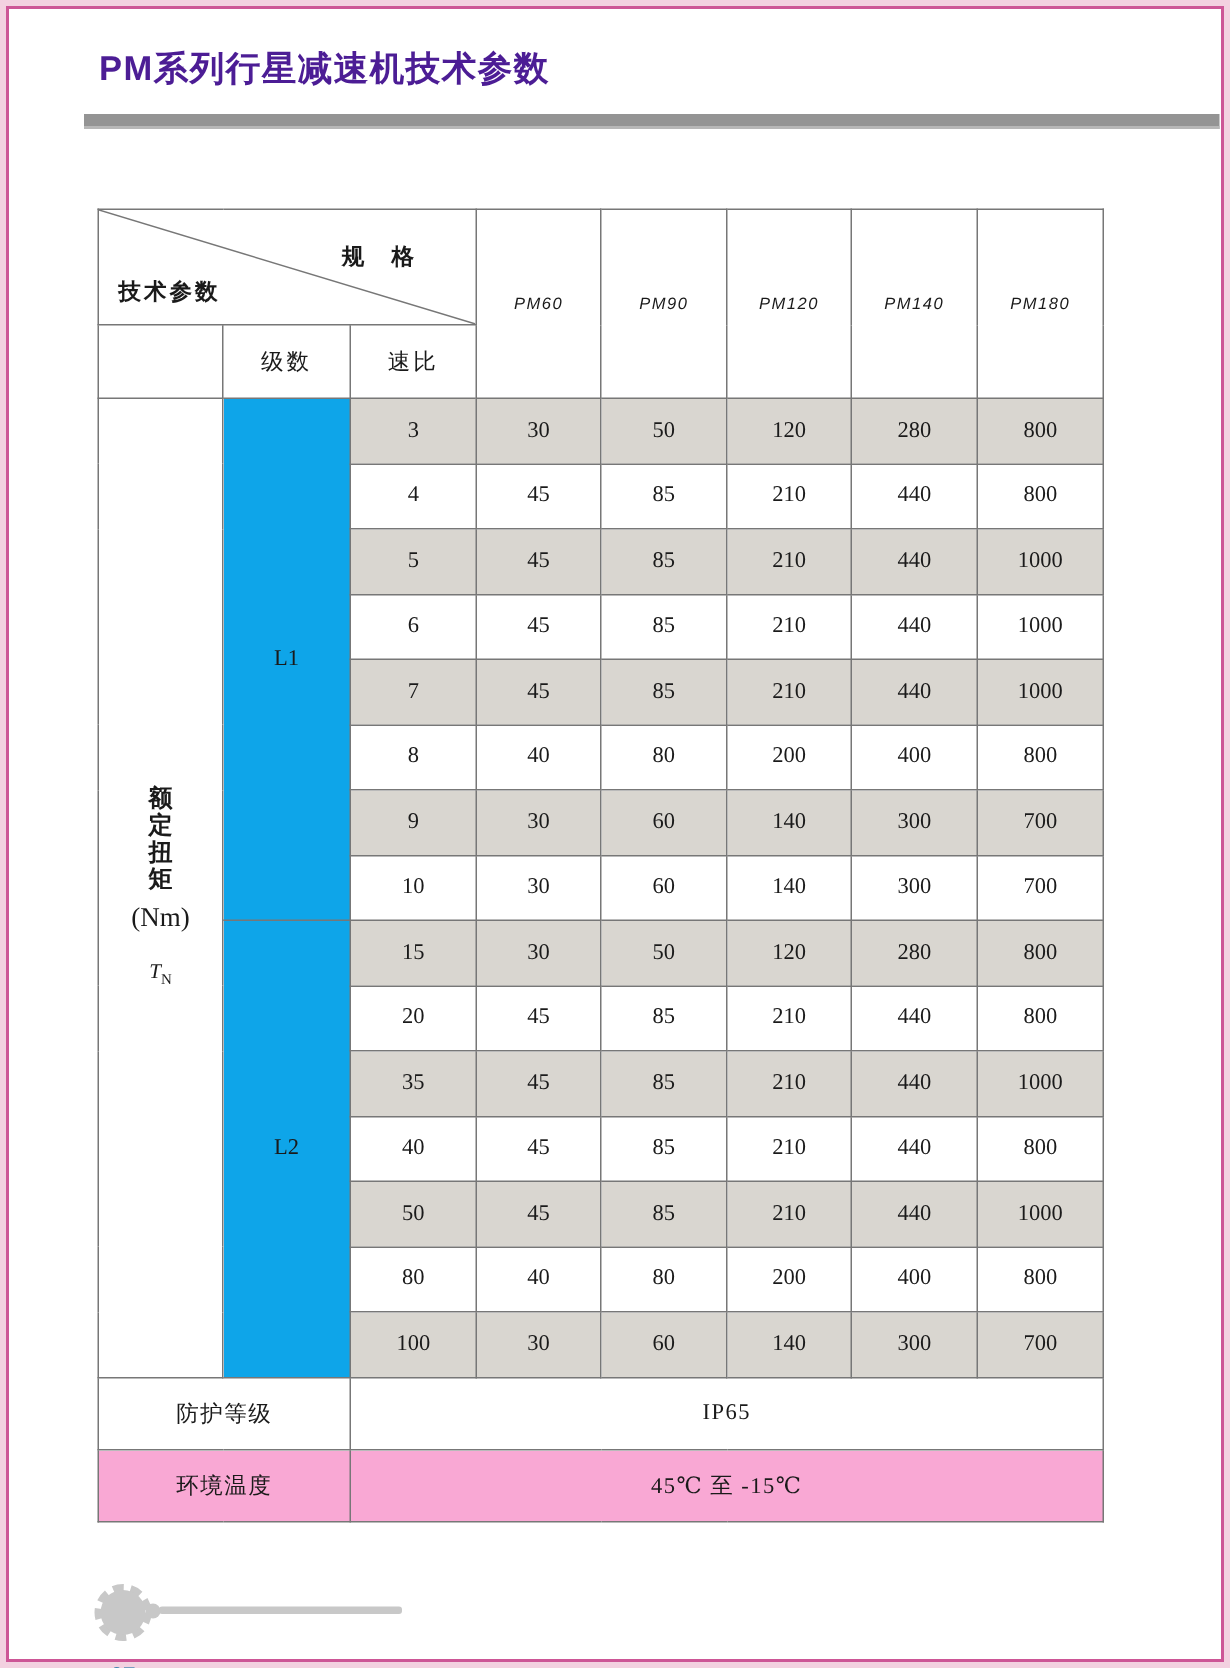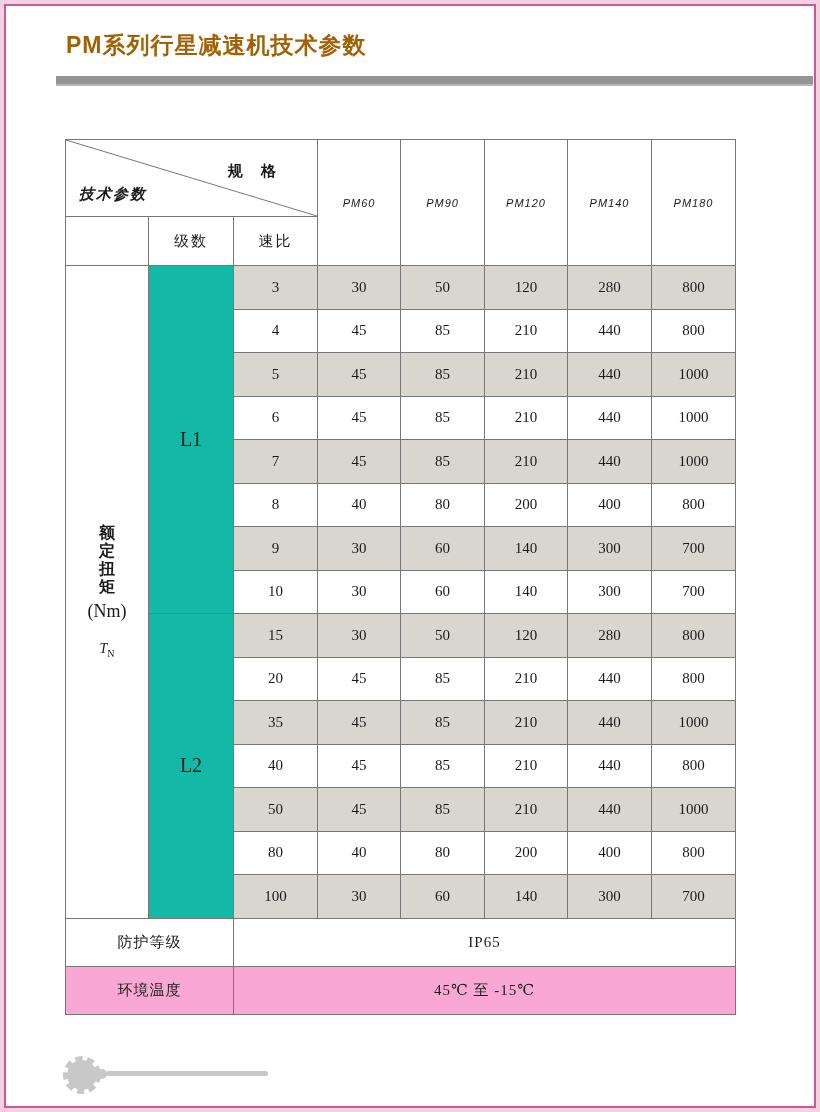--- a/index.html
+++ b/index.html
@@ -8,21 +8,21 @@
     background:#f3d1e0;
     font-family:"Liberation Sans","DejaVu Sans",sans-serif;
     color:#1a1a1a;
   }
   .frame{
     position:absolute;left:4px;top:4px;right:4px;bottom:4px;
     border:2px solid #cd5696;background:#ffffff;
   }
   .title{
     position:absolute;left:66px;top:30px;
-    font-size:23px;font-weight:bold;color:#a16207;letter-spacing:1px;
+    font-size:23px;font-weight:bold;color:#4c1d95;letter-spacing:1px;
     white-space:nowrap;
   }
   .title-rule{
     position:absolute;left:56px;top:76px;width:757px;height:8px;
     background:#949494;border-bottom:2px solid #b7b7b7;
   }
   table.spec{
     position:absolute;left:65px;top:139px;width:670px;
     border-collapse:collapse;table-layout:fixed;
     font-size:15px;
@@ -30,32 +30,32 @@
   table.spec td,table.spec th{
     border:1px solid #777;text-align:center;vertical-align:middle;
     padding:0;font-weight:normal;overflow:hidden;
   }
   tr.hr1{height:77px;}
   tr.hr2{height:49px;}
   tbody tr{height:43.5px;}
   tfoot tr{height:48px;}
   .num,.stage-cell{font-family:"Liberation Serif","DejaVu Serif",serif;}
   .shaded-row .num{background:#d9d6d0;}
-  .stage-cell{background:#14b8a6;font-size:20px;}
+  .stage-cell{background:#0ea5e9;font-size:15px;}
   .model-h{font-size:11px;letter-spacing:1px;font-style:italic;}
   .h2lab{font-weight:bold;font-size:15px;letter-spacing:2px;}
   .diag{position:relative;}
   .diag svg{position:absolute;left:0;top:0;width:100%;height:100%;}
   .diag .corner-tr{
     position:absolute;top:22px;right:34px;
     font-weight:bold;font-size:15px;letter-spacing:7px;
   }
   .diag .corner-bl{
     position:absolute;bottom:12px;left:13px;
-    font-weight:bold;font-size:15px;letter-spacing:2px;font-style:italic;
+    font-weight:bold;font-size:15px;letter-spacing:2px;
   }
   .torque-cell{background:#fff;}
   .vchars span{display:block;font-size:16px;line-height:18px;font-weight:bold;letter-spacing:0;}
   .tunit{font-family:"Liberation Serif","DejaVu Serif",serif;font-size:18px;margin-top:5px;}
   .tsym{font-family:"Liberation Serif","DejaVu Serif",serif;font-size:14px;margin-top:19px;}
   .tsym i{font-style:italic;}
   .tsym sub{font-size:10px;}
   .foot-label{font-weight:bold;font-size:15px;letter-spacing:1px;}
   .foot-value{font-family:"Liberation Serif","DejaVu Serif",serif;font-size:15px;letter-spacing:1px;}
   tr.foot-shaded td{background:#f9a8d4;}

